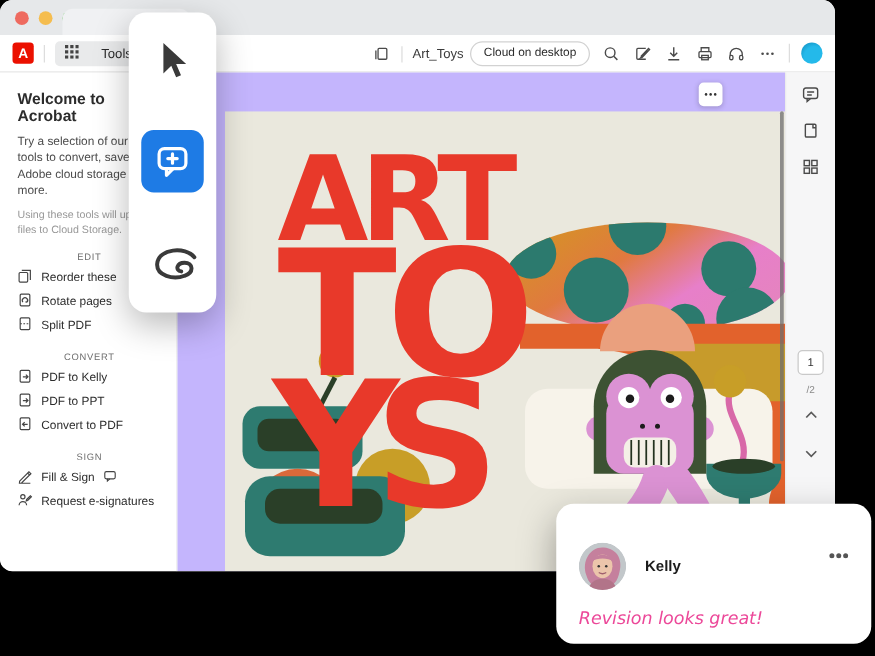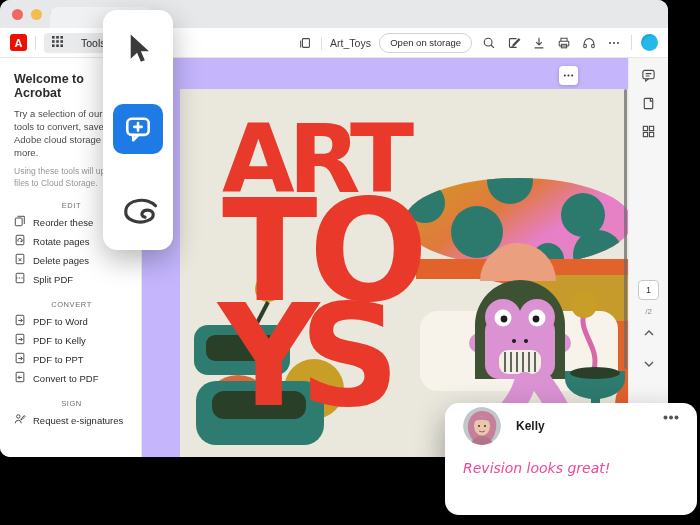--- a/index.html
+++ b/index.html
@@ -69,21 +69,21 @@
   .float-bar { position:absolute; left:103px; top:10px; width:70px; height:240px; background:#fff;
                border-radius:14px; box-shadow:0 10px 28px rgba(0,0,0,.28); z-index:30;
                display:flex; flex-direction:column; align-items:center; }
   .ftool { width:50px; height:50px; display:flex; align-items:center; justify-content:center; }
   .ftool.cursor { margin-top:14px; }
   .ftool.active { border-radius:10px; margin-top:30px; }
   .ftool.scribble { margin-top:32px; }
 
   
   .comment-card { position:absolute; left:445px; top:403px; width:252px; height:112px; background:#fff;
-                  border-radius:14px; box-shadow:0 12px 30px rgba(0,0,0,.35); z-index:25; padding:4px 18px; }
+                  border-radius:14px; box-shadow:0 12px 30px rgba(0,0,0,.35); z-index:25; padding:31px 18px; }
   .cc-head { display:flex; align-items:center; }
   .cc-avatar { width:38px; height:38px; border-radius:50%; overflow:hidden; flex:none; }
   .cc-author { font-size:12px; font-weight:bold; color:#1c1c1c; margin-left:15px; }
   .cc-menu { margin-left:auto; color:#555; letter-spacing:2px; font-size:13px; font-weight:bold;
              line-height:10px; align-self:flex-start; margin-top:4px; }
   .cc-text { font-size:14px; font-style:italic; color:#ec4899; margin-top:15px;
              font-family:"DejaVu Sans","Liberation Sans",sans-serif; }
 </style>
 </head>
 <body>
@@ -126,21 +126,21 @@
           <svg width="14" height="14" viewBox="0 0 16 16" fill="none" stroke="#4a4a4a" stroke-width="1.2">
             <rect x="5" y="3" width="8" height="10" rx="1"></rect>
               <path d="M3 5 v8"></path>
           </svg>
         </span>
         <span style="width:1px;height:13px;background:#ddd"></span>
         <span>Art_Toys</span>
       </div>
 
       <div class="right-cluster">
-        <button class="open-desktop">Open on storage</button>
+        <button class="open-desktop">Cloud on desktop</button>
         <span class="tb-icon">
           <svg width="14" height="14" viewBox="0 0 16 16" fill="none" stroke="currentColor" stroke-width="1.3">
             <circle cx="7" cy="7" r="4.4"></circle>
               <path d="M10.3 10.3 L13.6 13.6"></path>
           </svg>
         </span>
         <span class="tb-icon">
           <svg width="14" height="14" viewBox="0 0 16 16" fill="none" stroke="currentColor" stroke-width="1.2">
             <path d="M11 3 H3.8 a1 1 0 0 0 -1 1 V12 a1 1 0 0 0 1 1 H11"></path>
             <path d="M6.5 10.5 L13.5 3.2 M13.5 3.2 l1 1 L7.5 11.5 l-1.4 .4 Z"></path>
@@ -195,63 +195,59 @@
         <div class="side-item">
           <span><svg width="12" height="12" viewBox="0 0 14 14" fill="none" stroke="currentColor" stroke-width="1.1">
                 <rect x="2.5" y="1.5" width="9" height="11" rx="1"></rect>
                 <path d="M5 9 a2.5 2.5 0 1 1 4 0 M9 9 l.3-1.6 M9 9 l-1.6-.3"></path>
               </svg></span>
           <span>Rotate pages</span>
         </div>
         <div class="side-item">
           <span><svg width="12" height="12" viewBox="0 0 14 14" fill="none" stroke="currentColor" stroke-width="1.1">
                 <rect x="2.5" y="1.5" width="9" height="11" rx="1"></rect>
-                <path d="M5.2 6 l3.6 3.6 M8.8 6 L5.2 9.6"></path>
-              </svg></span>
-          <span>Delete pages</span>
-        </div>
-        <div class="side-item">
-          <span><svg width="12" height="12" viewBox="0 0 14 14" fill="none" stroke="currentColor" stroke-width="1.1">
-                <rect x="2.5" y="1.5" width="9" height="11" rx="1"></rect>
                 <path d="M2.5 7 h9" stroke-dasharray="1.6 1.4"></path>
               </svg></span>
           <span>Split PDF</span>
         </div>
 
         <div class="sec-label">CONVERT</div>
         <div class="side-item">
           <span><svg width="12" height="12" viewBox="0 0 14 14" fill="none" stroke="currentColor" stroke-width="1.1">
                 <rect x="2.5" y="1.5" width="9" height="11" rx="1"></rect>
                 <path d="M5 7.5 h4.5 M7.8 5.5 l2 2 -2 2"></path>
               </svg></span>
-          <span>PDF to Word</span>
+          <span>PDF to Kelly</span>
         </div>
         <div class="side-item">
           <span><svg width="12" height="12" viewBox="0 0 14 14" fill="none" stroke="currentColor" stroke-width="1.1">
                 <rect x="2.5" y="1.5" width="9" height="11" rx="1"></rect>
                 <path d="M5 7.5 h4.5 M7.8 5.5 l2 2 -2 2"></path>
               </svg></span>
-          <span>PDF to Kelly</span>
-        </div>
-        <div class="side-item">
-          <span><svg width="12" height="12" viewBox="0 0 14 14" fill="none" stroke="currentColor" stroke-width="1.1">
-                <rect x="2.5" y="1.5" width="9" height="11" rx="1"></rect>
-                <path d="M5 7.5 h4.5 M7.8 5.5 l2 2 -2 2"></path>
-              </svg></span>
           <span>PDF to PPT</span>
         </div>
         <div class="side-item">
           <span><svg width="12" height="12" viewBox="0 0 14 14" fill="none" stroke="currentColor" stroke-width="1.1">
                 <rect x="2.5" y="1.5" width="9" height="11" rx="1"></rect>
                 <path d="M9.5 7.5 H5 M6.7 5.5 l-2 2 2 2"></path>
               </svg></span>
           <span>Convert to PDF</span>
         </div>
 
         <div class="sec-label">SIGN</div>
+        <div class="side-item">
+          <span><svg width="12" height="12" viewBox="0 0 14 14" fill="none" stroke="currentColor" stroke-width="1.1">
+                <path d="M2 11.5 L9.5 4 l1.8 1.8 L3.8 13.3 L1.8 13.7 Z M9.5 4 l1.2-1.2 1.8 1.8 -1.2 1.2 M2 13.7 h10"></path>
+              </svg></span>
+          <span>Fill &amp; Sign</span>
+          <span><svg width="10" height="10" viewBox="0 0 12 12" fill="none" stroke="currentColor" stroke-width="1.1">
+                <rect x="1" y="1.5" width="10" height="7" rx="1.5"></rect>
+                <path d="M3.5 8.5 v2 l2.4-2"></path>
+              </svg></span>
+        </div>
         <div class="side-item">
           <span><svg width="12" height="12" viewBox="0 0 14 14" fill="none" stroke="currentColor" stroke-width="1.1">
                 <circle cx="5" cy="4" r="2"></circle>
                 <path d="M1.5 12 a3.5 3.5 0 0 1 7 0 M8.5 6.5 l3.5-3.5 1 1 -3.5 3.5 -1.4 .4 Z"></path>
               </svg></span>
           <span>Request e-signatures</span>
         </div>
 
       </div>
 

